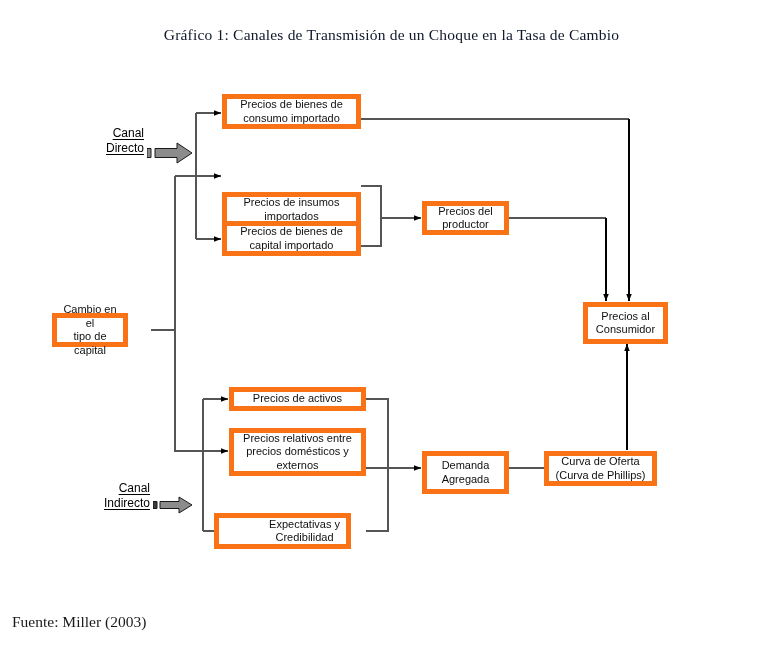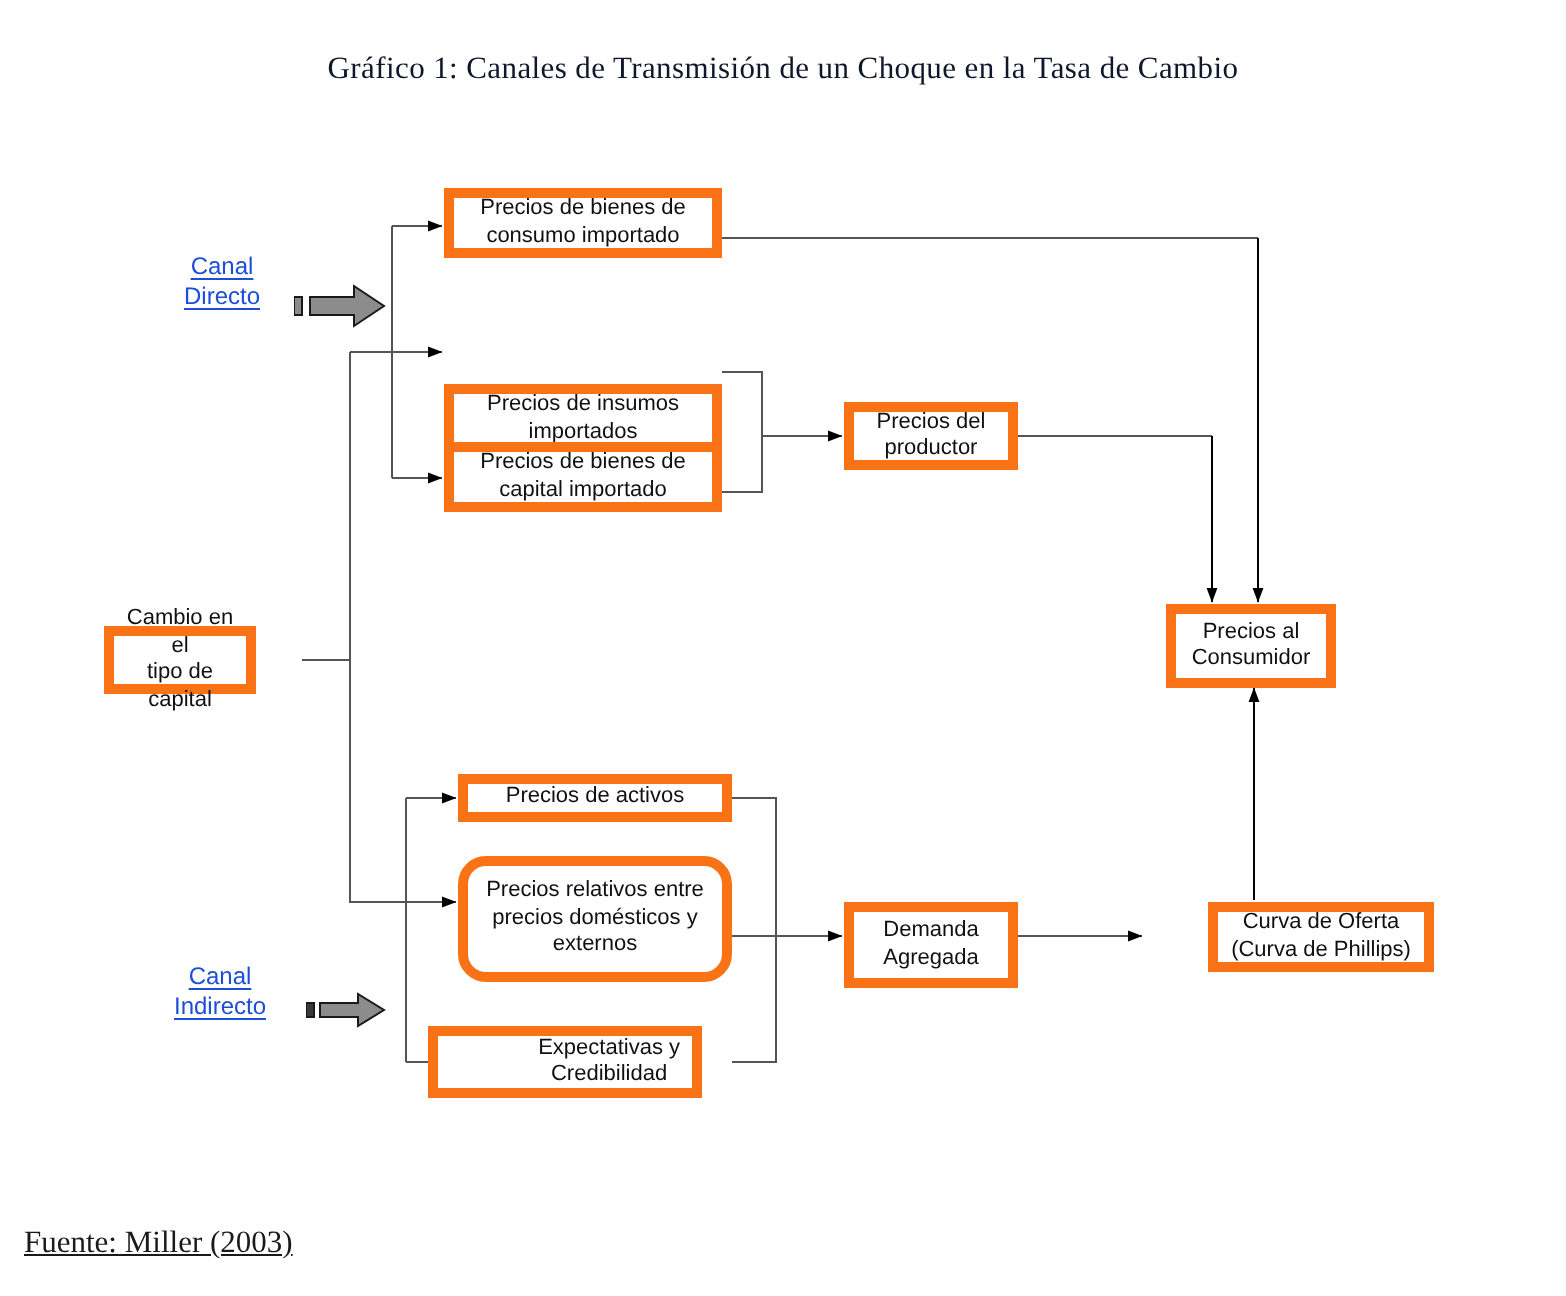--- a/index.html
+++ b/index.html
@@ -27,21 +27,20 @@
     color: #0f172a;
     white-space: nowrap;
   }
   #figure-source {
     position: absolute;
     left: 12px;
     top: 613px;
     font-family: "Liberation Serif", serif;
     font-size: 15.5px;
     color: #1a1a1a;
-    text-decoration: underline;
   }
   #diagram-canvas {
     position: absolute;
     left: 0;
     top: 0;
     width: 783px;
     height: 648px;
   }
   .node-box {
     position: absolute;
@@ -53,26 +52,26 @@
     justify-content: center;
     text-align: center;
     font-family: "Liberation Sans", sans-serif;
     font-size: 11px;
     line-height: 13.5px;
     color: #101010;
   }
   .node-box span { display: block; padding: 0 3px; }
   .channel-label {
     position: absolute;
-    text-align: center;
+    text-align: right;
     font-family: "Liberation Sans", sans-serif;
     font-size: 12px;
     line-height: 15px;
     font-weight: 400;
-    color: #1d4ed8;
+    color: #000000;
   }
   .channel-label span {
     display: block;
     text-decoration: underline;
     text-underline-offset: 2px;
   }
   .block-arrow { position: absolute; }
 </style>
 </head>
 <body>
@@ -212,21 +211,21 @@
     <span>Consumidor</span>
   </span>
 </div>
 
 <div class="node-box" style="left:229px; top:387px; width:137px; height:24px;">
   <span>
     <span>Precios de activos</span>
   </span>
 </div>
 
-<div class="node-box" style="left:229px; top:428px; width:137px; height:63px;border-radius:14px;">
+<div class="node-box" style="left:229px; top:428px; width:137px; height:48px;">
   <span>
     <span>Precios relativos entre</span>
     <span>precios domésticos y</span>
     <span>externos</span>
   </span>
 </div>
 
 <div class="node-box" style="left:214px; top:513px; width:137px; height:36px;justify-content:flex-end;">
   <span>
     <span>Expectativas y</span>
@@ -234,20 +233,20 @@
   </span>
 </div>
 
 <div class="node-box" style="left:422px; top:451px; width:87px; height:43px;">
   <span>
     <span>Demanda</span>
     <span>Agregada</span>
   </span>
 </div>
 
-<div class="node-box" style="left:604px; top:451px; width:113px; height:35px;">
+<div class="node-box" style="left:544px; top:451px; width:113px; height:35px;">
   <span>
     <span>Curva de Oferta</span>
     <span>(Curva de Phillips)</span>
   </span>
 </div>
 
 <div id="figure-source">Fuente: Miller (2003)</div>
 
 </body></html>

